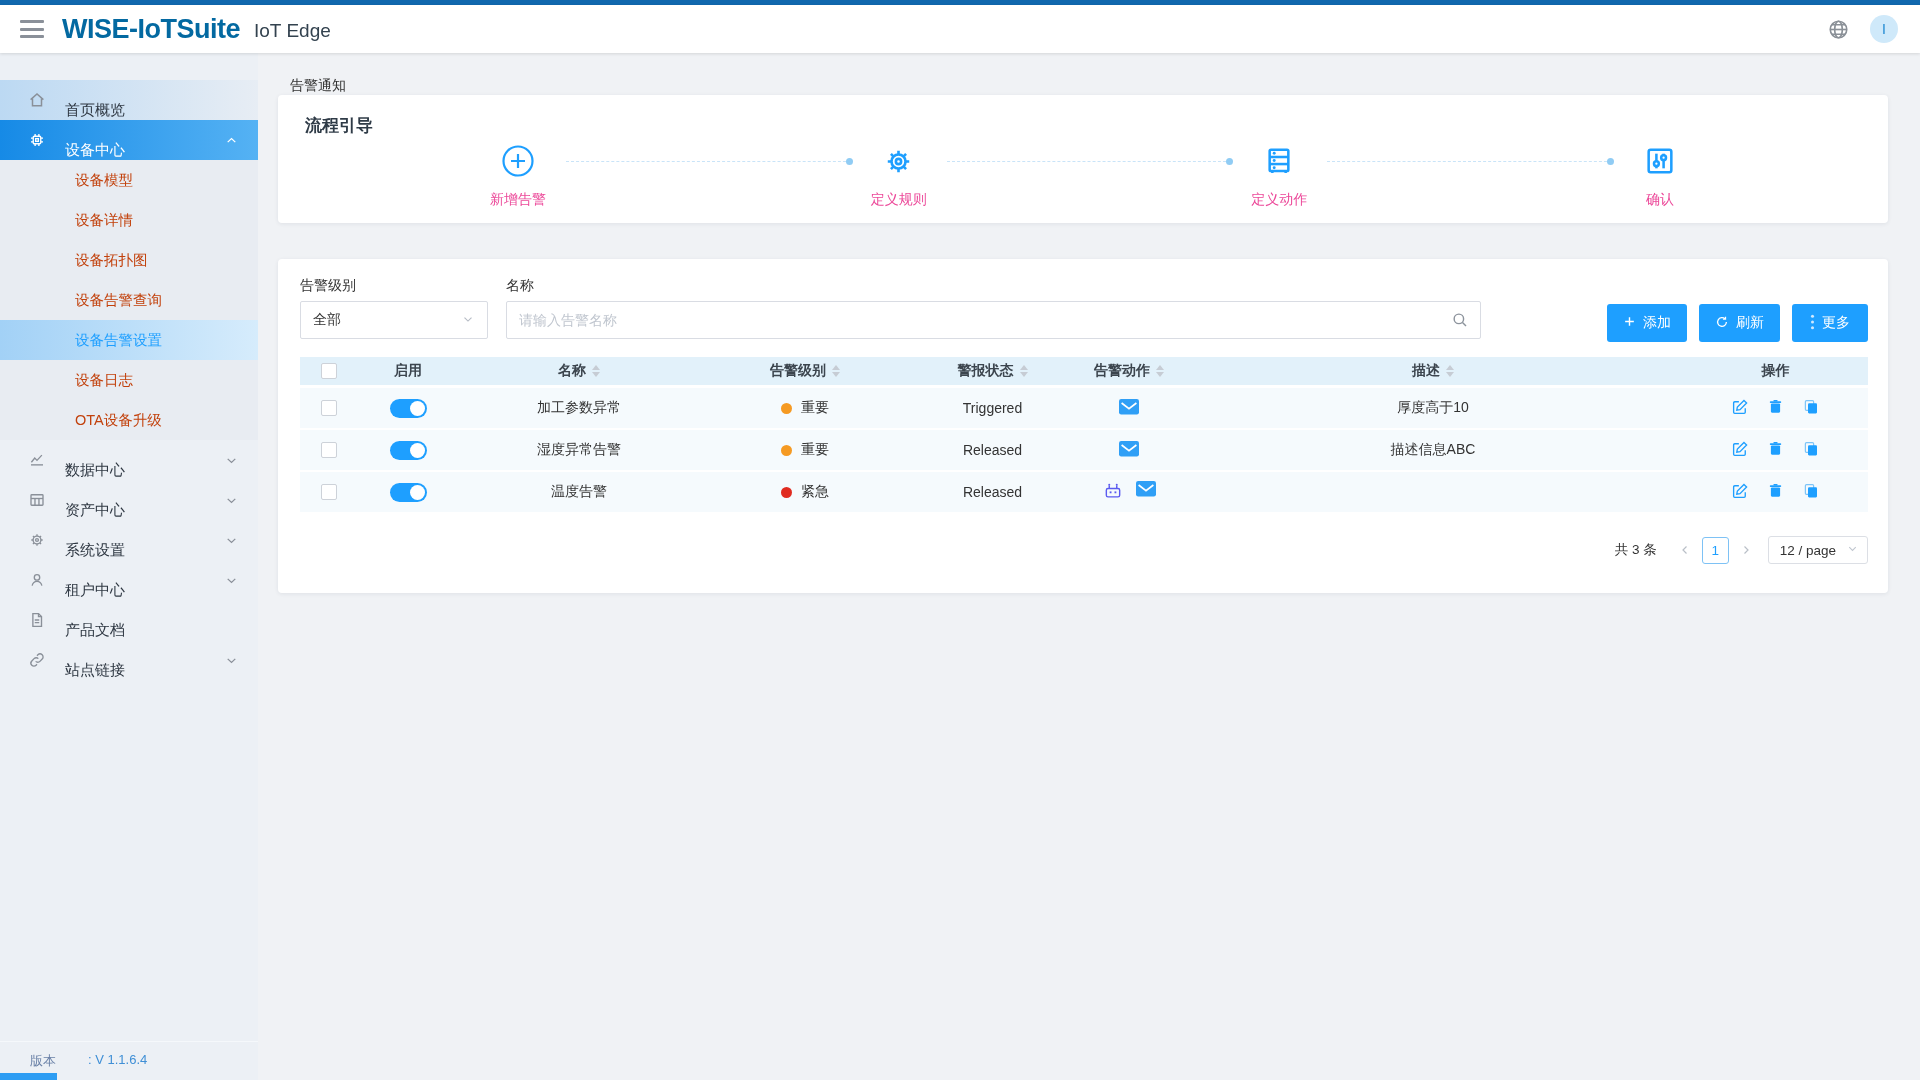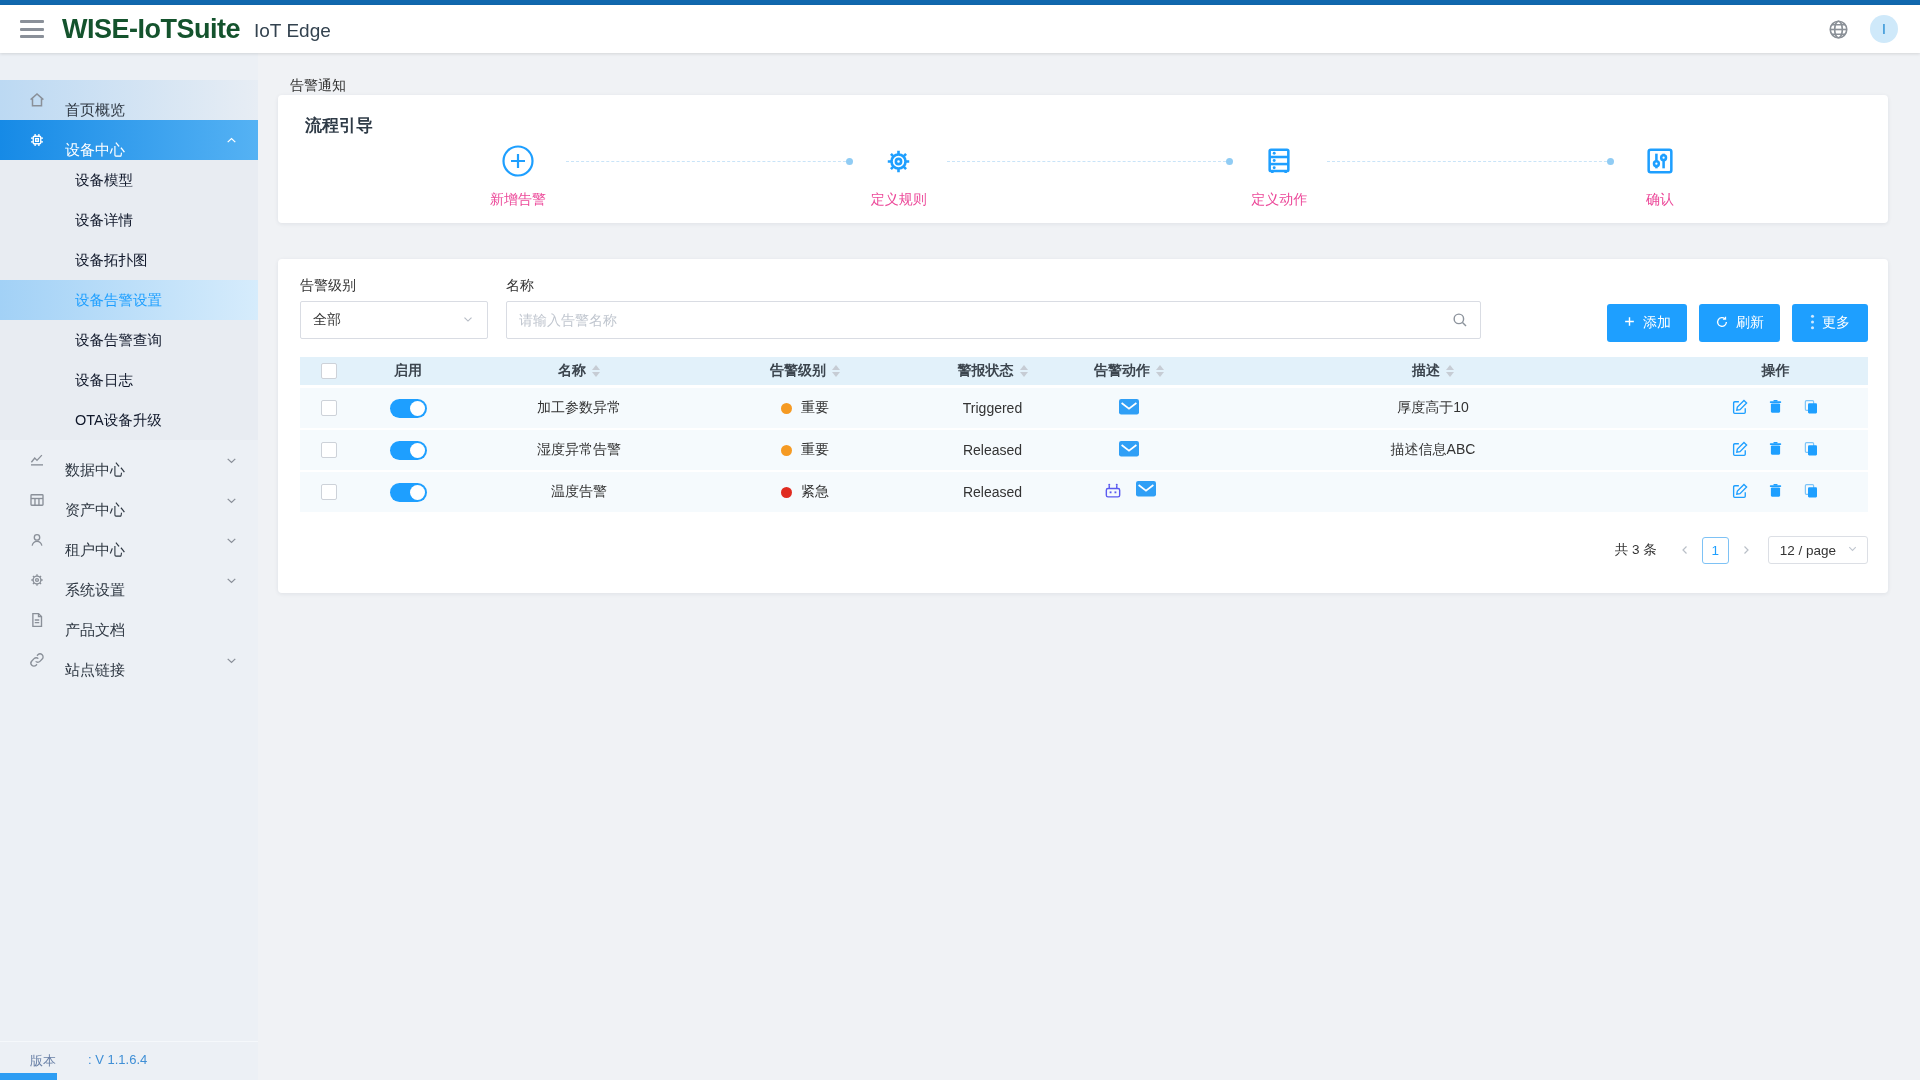--- a/index.html
+++ b/index.html
@@ -7,42 +7,42 @@
   body { font-family:"Liberation Sans","DejaVu Sans",sans-serif; color:#333; background:#f0f2f5; }
   .app { width:1920px; height:1080px; display:flex; flex-direction:column; position:relative; }
 
   
   .topstrip { height:5px; background:#1168ae; }
   header { height:48px; background:#fff; display:flex; align-items:center; padding:0 22px 0 20px;
            box-shadow:0 1px 3px rgba(0,0,0,.12); position:relative; z-index:5; }
   .hamburger { width:24px; height:18px; display:flex; flex-direction:column; justify-content:space-between;
                background:none; border:none; cursor:pointer; margin-right:18px; }
   .hamburger span { display:block; height:3px; background:#8a9099; border-radius:1px; }
-  .brand { font-size:27px; font-weight:bold; color:#14532d; letter-spacing:-.5px; }
+  .brand { font-size:27px; font-weight:bold; color:#0369a1; letter-spacing:-.5px; }
   .product { font-size:19px; color:#33424f; margin-left:14px; margin-top:3px; }
   .hspacer { flex:1; }
   .globe { margin-right:20px; display:flex; cursor:pointer; }
   .avatar { width:28px; height:28px; border-radius:50%; background:#cfe9fa; color:#1e88d2; font-size:14px;
             display:flex; align-items:center; justify-content:center; cursor:pointer; }
 
   
   .body { flex:1; display:flex; min-height:0; }
   aside { width:258px; background:#ecf0f5; padding-top:27px; position:relative; flex-shrink:0; }
   main  { flex:1; padding:24px 32px 0 20px; background:#f0f2f5; overflow:hidden; }
 
   
   .nav-item { height:40px; display:flex; align-items:center; padding:0 20px 0 28px; cursor:pointer;
               font-size:15px; color:#2e3742; }
   .nav-item .nicon { width:18px; display:flex; justify-content:center; margin-right:19px; flex-shrink:0; }
   .nav-item .nlabel { flex:1;margin-top:20px; }
   .nav-item.home-grad { background:linear-gradient(90deg,#bcd9f3,#e7edf4); }
   .nav-item.active { background:linear-gradient(90deg,#168ae6,#55b2f4); color:#fff; }
   .submenu { background:#e8ecf2; }
   .sub-item { height:40px; display:flex; align-items:center; padding-left:75px; font-size:14.5px;
-              color:#0f172a; cursor:pointer; }
+              color:#c2410c; cursor:pointer; }
   .sub-item.selected { background:linear-gradient(90deg,#a2d1f6,#d6ecfc); color:#1e9fff; }
   .chev { margin-left:auto; display:flex; }
   .version { position:absolute; left:0; bottom:6px; width:100%; border-top:1px solid #f5f8fb;
              padding:10px 0 4px 30px; font-size:13px; display:flex; }
   .version .vlabel { color:#6b82a8; }
   .version .vvalue { color:#3f8fd6; margin-left:32px; }
   .bottom-thumb { position:absolute; left:0; bottom:0; width:57px; height:7px; background:#2d9df3; z-index:9; }
 
   
   .breadcrumb { font-size:14px; color:#333; padding-left:12px; }
@@ -164,25 +164,25 @@
       <div class="submenu">
         <div class="sub-item">
             <span>设备模型</span>
           </div>
         <div class="sub-item">
             <span>设备详情</span>
           </div>
         <div class="sub-item">
             <span>设备拓扑图</span>
           </div>
+        <div class="sub-item">
+            <span>设备告警查询</span>
+          </div>
         <div class="sub-item selected">
             <span>设备告警设置</span>
-          </div>
-        <div class="sub-item">
-            <span>设备告警查询</span>
           </div>
         <div class="sub-item">
             <span>设备日志</span>
           </div>
         <div class="sub-item">
             <span>OTA设备升级</span>
           </div>
       </div>
 
       <div class="nav-item">
@@ -213,41 +213,41 @@
         <span class="chev">
           <svg width="13" height="13" viewBox="0 0 24 24" fill="none" stroke="#8a9099" stroke-width="2.4">
               <polyline points="5,9 12,15.5 19,9"></polyline>
             </svg>
         </span>
       </div>
 
       <div class="nav-item">
         <span class="nicon">
           <svg width="18" height="18" viewBox="0 0 24 24" fill="none" stroke="#8a9099" stroke-width="1.8">
-              <circle cx="12" cy="8.5" r="3.6"></circle>
-              <path d="M5.5 19.5c.9-3.7 3.4-5.6 6.5-5.6s5.6 1.9 6.5 5.6"></path>
-            </svg>
-        </span>
-        <span class="nlabel">租户中心</span>
+              <circle cx="12" cy="12" r="5.2"></circle>
+              <circle cx="12" cy="12" r="1.9"></circle>
+              <path d="M12 6.8V4.4M12 19.6v-2.4M17.2 12h2.4M4.4 12h2.4M15.7 8.3l1.7-1.7M6.6 17.4l1.7-1.7M15.7 15.7l1.7 1.7M6.6 6.6l1.7 1.7"></path>
+            </svg>
+        </span>
+        <span class="nlabel">系统设置</span>
         <span class="chev">
           <svg width="13" height="13" viewBox="0 0 24 24" fill="none" stroke="#8a9099" stroke-width="2.4">
               <polyline points="5,9 12,15.5 19,9"></polyline>
             </svg>
         </span>
       </div>
 
       <div class="nav-item">
         <span class="nicon">
           <svg width="18" height="18" viewBox="0 0 24 24" fill="none" stroke="#8a9099" stroke-width="1.8">
-              <circle cx="12" cy="12" r="5.2"></circle>
-              <circle cx="12" cy="12" r="1.9"></circle>
-              <path d="M12 6.8V4.4M12 19.6v-2.4M17.2 12h2.4M4.4 12h2.4M15.7 8.3l1.7-1.7M6.6 17.4l1.7-1.7M15.7 15.7l1.7 1.7M6.6 6.6l1.7 1.7"></path>
-            </svg>
-        </span>
-        <span class="nlabel">系统设置</span>
+              <circle cx="12" cy="8.5" r="3.6"></circle>
+              <path d="M5.5 19.5c.9-3.7 3.4-5.6 6.5-5.6s5.6 1.9 6.5 5.6"></path>
+            </svg>
+        </span>
+        <span class="nlabel">租户中心</span>
         <span class="chev">
           <svg width="13" height="13" viewBox="0 0 24 24" fill="none" stroke="#8a9099" stroke-width="2.4">
               <polyline points="5,9 12,15.5 19,9"></polyline>
             </svg>
         </span>
       </div>
 
       <div class="nav-item">
         <span class="nicon">
           <svg width="18" height="18" viewBox="0 0 24 24" fill="none" stroke="#8a9099" stroke-width="1.8">

